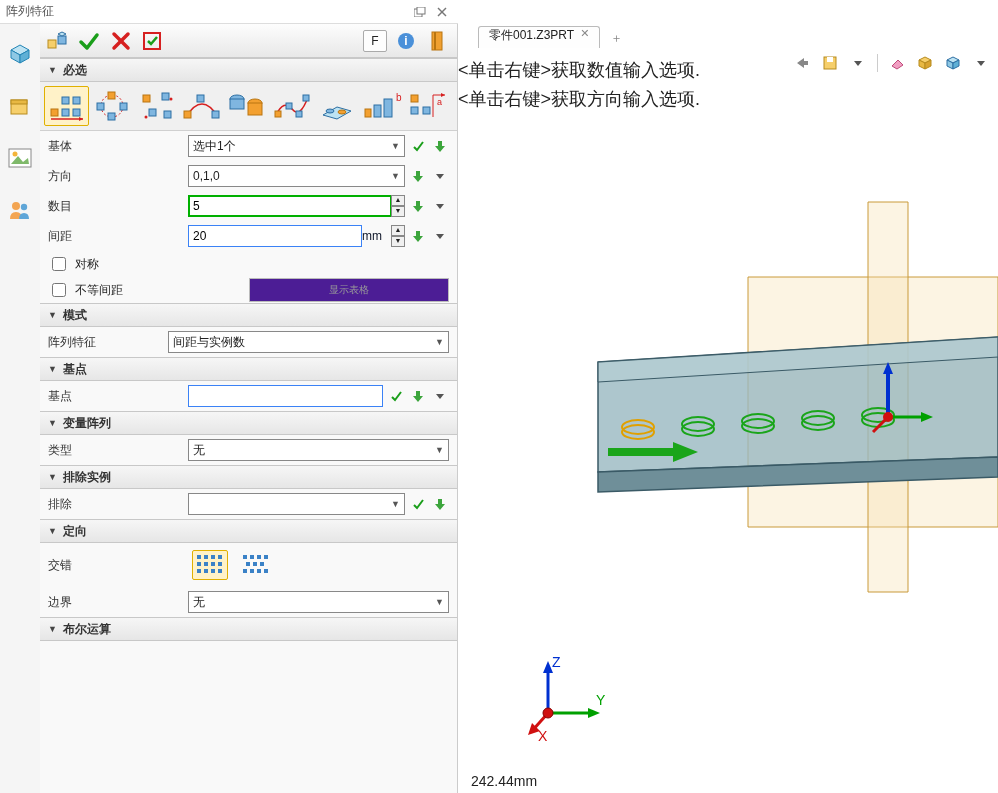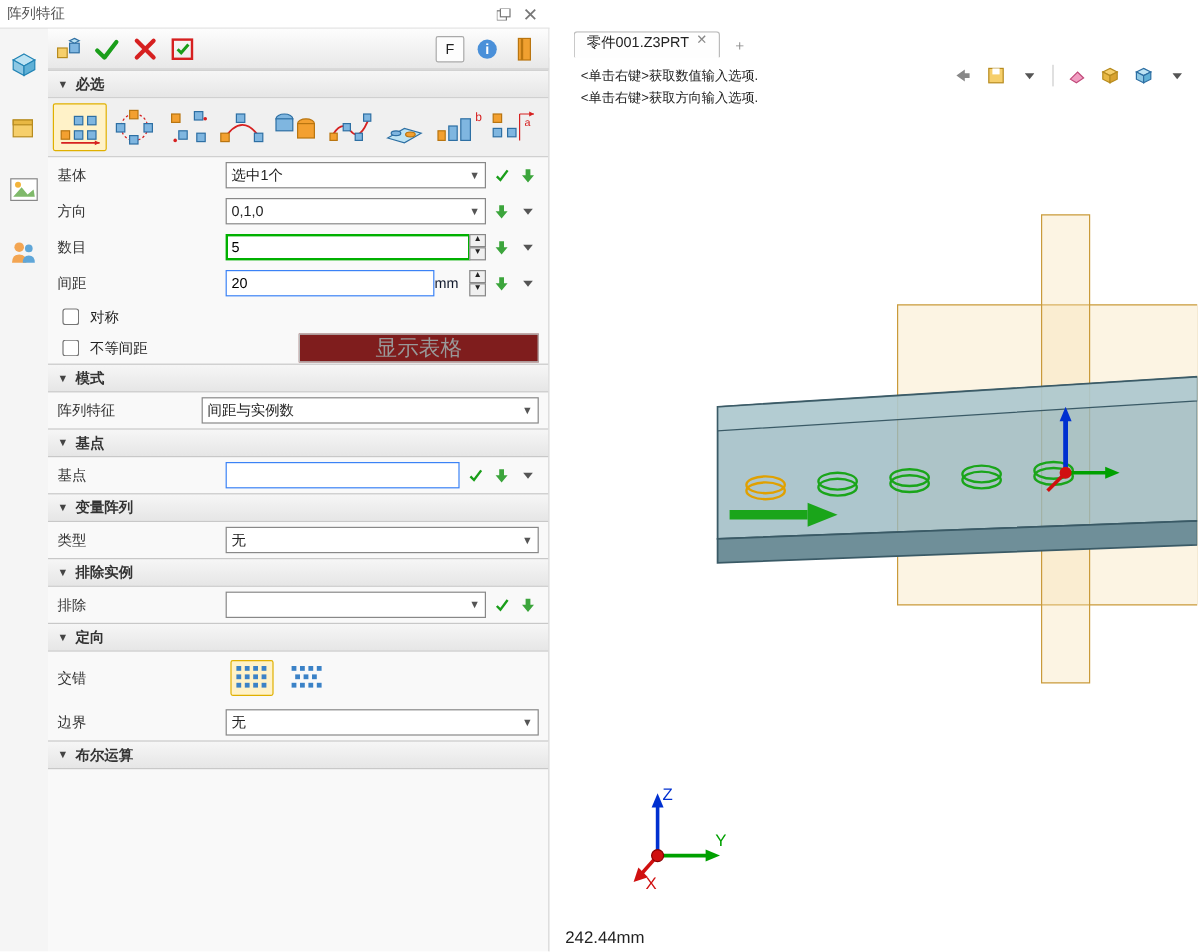--- a/index.html
+++ b/index.html
@@ -45,37 +45,37 @@
   .prop-select { flex:1; height:22px; border:1px solid #888; background:#fff; padding:0 4px; font-size:12px; display:flex; align-items:center; justify-content:space-between; }
   .unit { width:30px; text-align:left; padding-right:4px; color:#0f172a; font-size:12px; }
   .spin { width:14px; display:flex; flex-direction:column; margin-left:-1px; }
   .spin div { height:11px; border:1px solid #888; background:#f0f0f0; font-size:7px; line-height:7px; text-align:center; cursor:pointer; }
   .after-icons { display:flex; align-items:center; gap:4px; margin-left:4px; }
   .small-icon { width:18px; height:18px; display:flex; align-items:center; justify-content:center; cursor:pointer; }
 
   .checkbox-row { display:flex; align-items:center; height:26px; padding:0 8px; gap:6px; }
   .checkbox-row input { width:14px; height:14px; }
 
-  .table-btn { margin-left:auto; width:200px; height:24px; border:1px solid #bbb; background:#7f1d1d; color:#999; text-align:center; line-height:22px; font-size:18px; }
+  .table-btn { margin-left:auto; width:200px; height:24px; border:1px solid #bbb; background:#4c1d95; color:#999; text-align:center; line-height:22px; font-size:10px; }
 
   .orient-icons { display:flex; gap:10px; padding:4px; }
   .orient-box { width:36px; height:30px; border:1px solid transparent; display:flex; align-items:center; justify-content:center; cursor:pointer; }
   .orient-box.selected { border:1px solid #e0b000; background:#fff2c8; border-radius:2px; }
 
   
   .viewport { flex:1; display:flex; flex-direction:column; position:relative; background:#fff; }
   .tabbar { height:24px; background:#fff; display:flex; align-items:flex-end; padding-left:20px; }
   .file-tab { height:22px; border:1px solid #bbb; border-bottom:none; border-radius:3px 3px 0 0; padding:0 10px; display:flex; align-items:flex-start; gap:6px; background:#fefefe; font-size:12px; }
   .file-tab .x { color:#888; cursor:pointer; font-size:11px; }
   .tab-add { width:20px; height:20px; display:flex; align-items:center; justify-content:center; color:#888; cursor:pointer; margin-left:6px; }
 
   .view-toolbar { position:absolute; top:30px; right:8px; display:flex; gap:10px; align-items:center; }
   .view-toolbar .sep { width:1px; height:18px; background:#ccc; }
 
-  .hint-lines { padding:8px 26px; font-size:11px; color:#222; line-height:1.6; }
+  .hint-lines { padding:8px 0; font-size:18px; color:#222; line-height:1.6; }
 
   .canvas { flex:1; position:relative; overflow:hidden; }
   .status-mm { position:absolute; bottom:4px; left:13px; font-size:14px; color:#222; }
 
   .triad { position:absolute; left:60px; bottom:50px; }
 
   
   svg { display:block; }
   
   .dd-arrow { font-size:9px; color:#555; }

